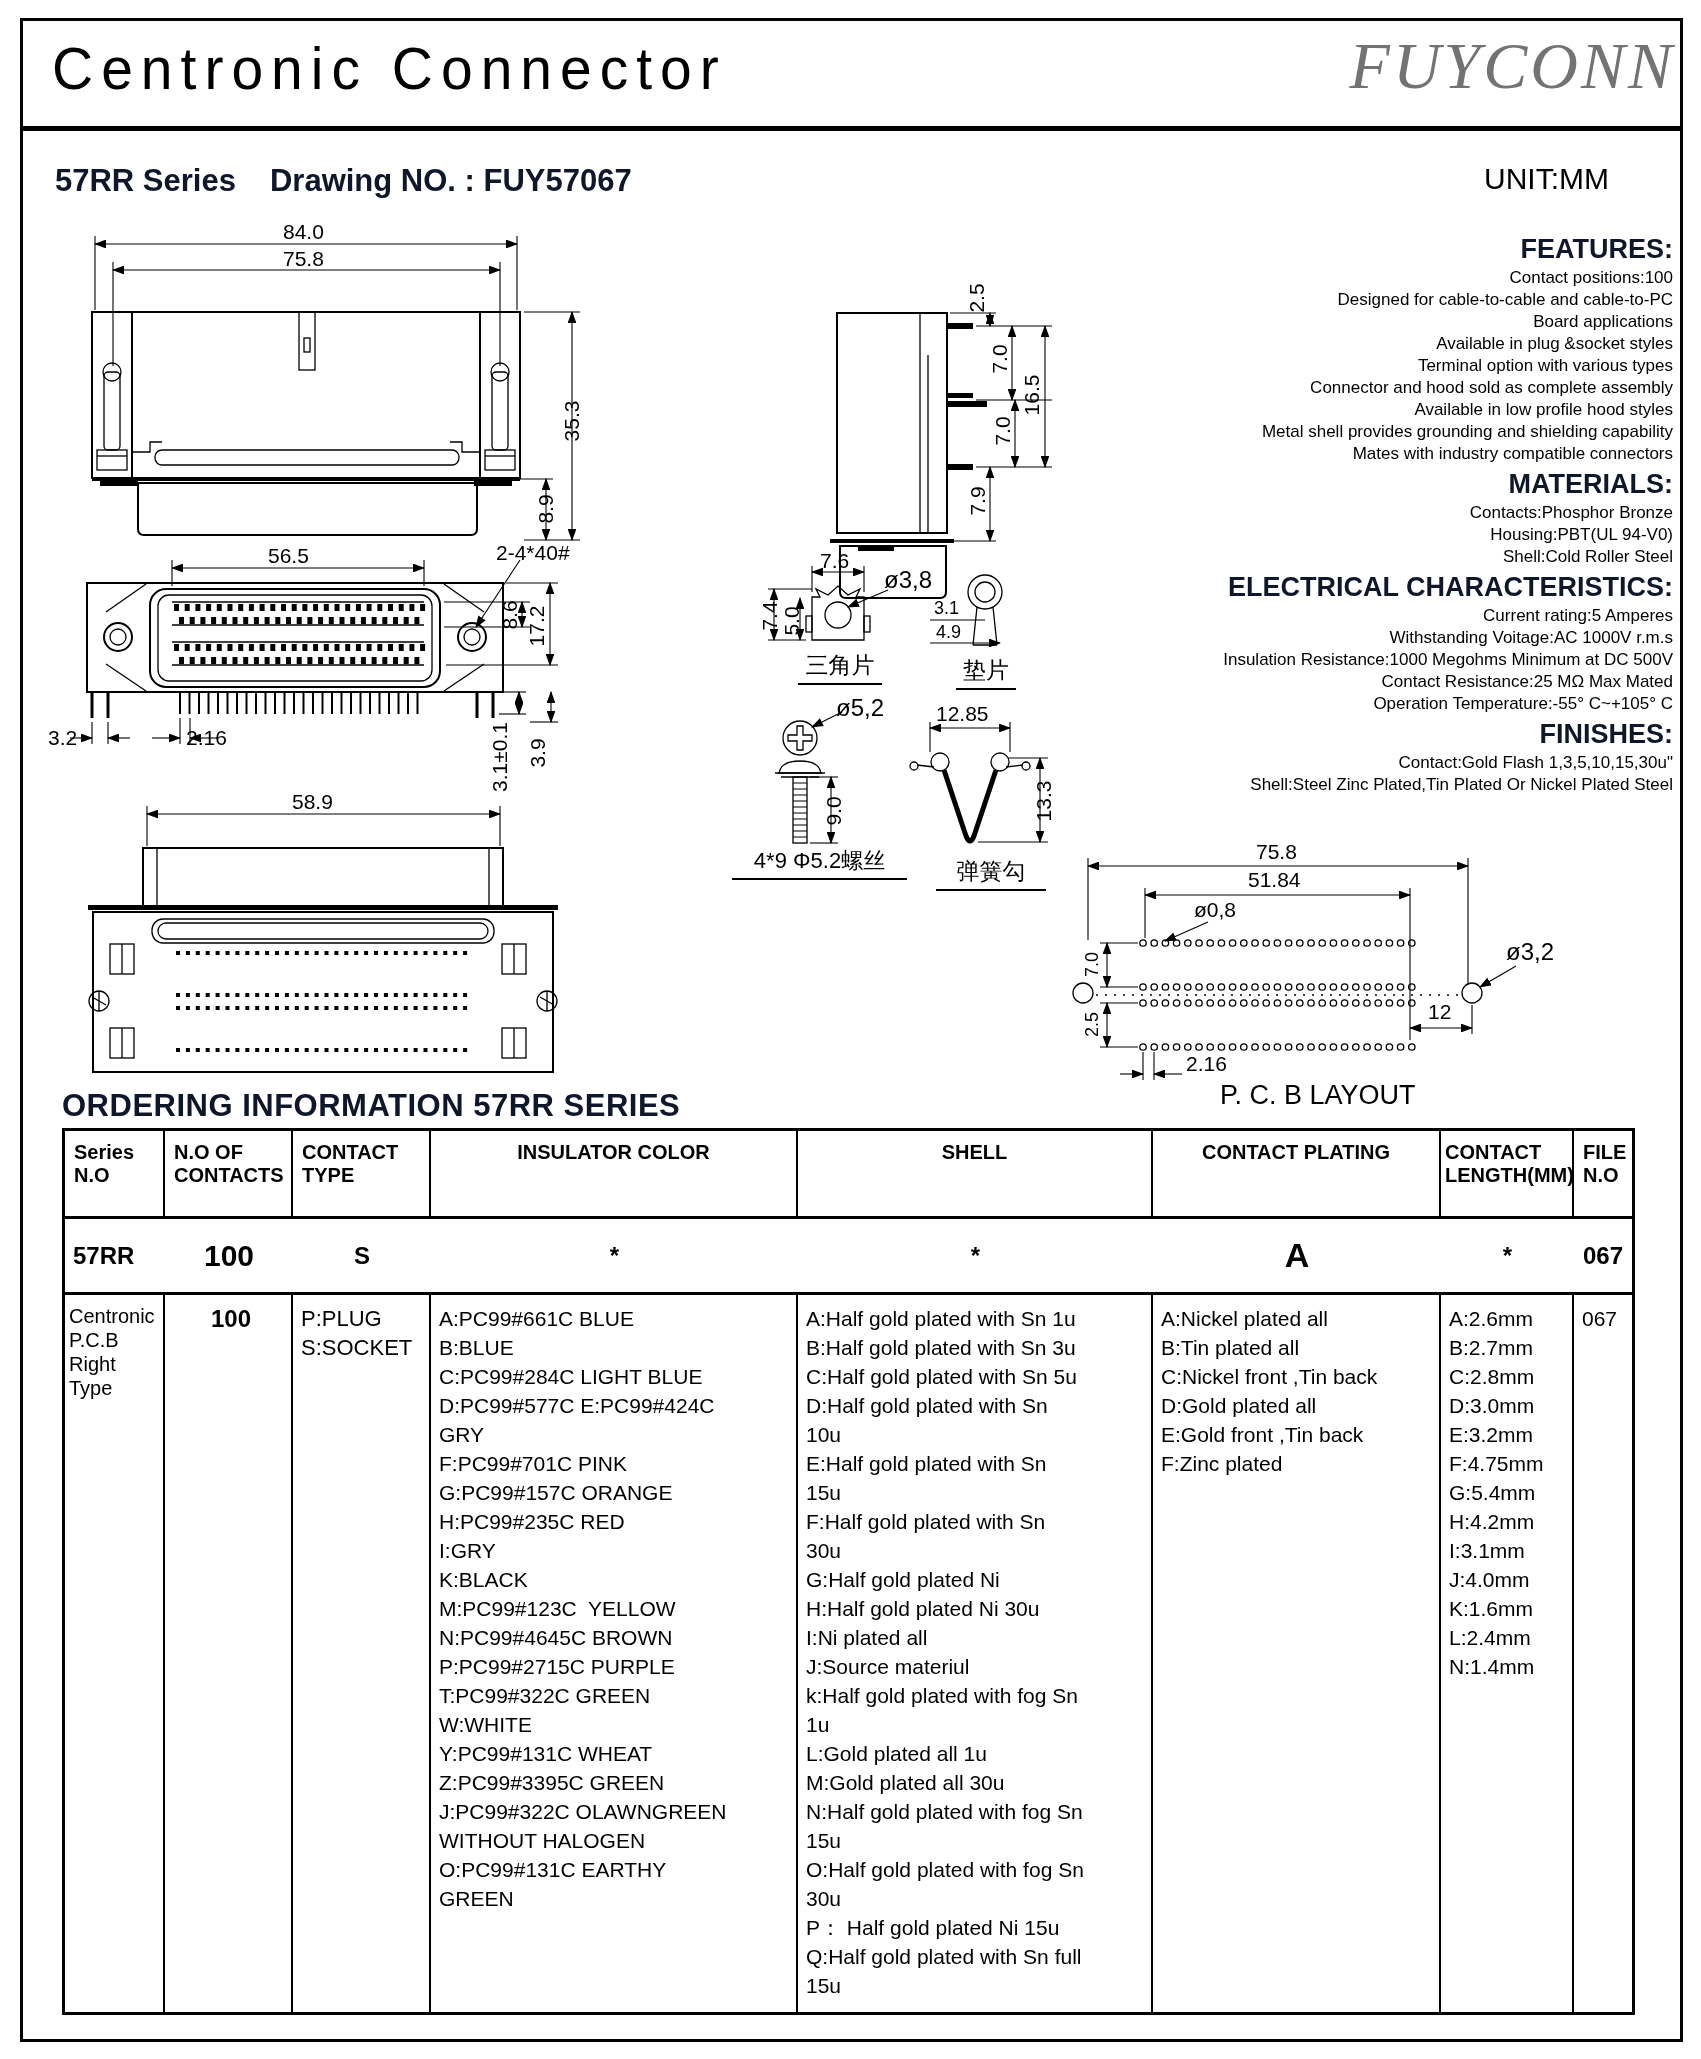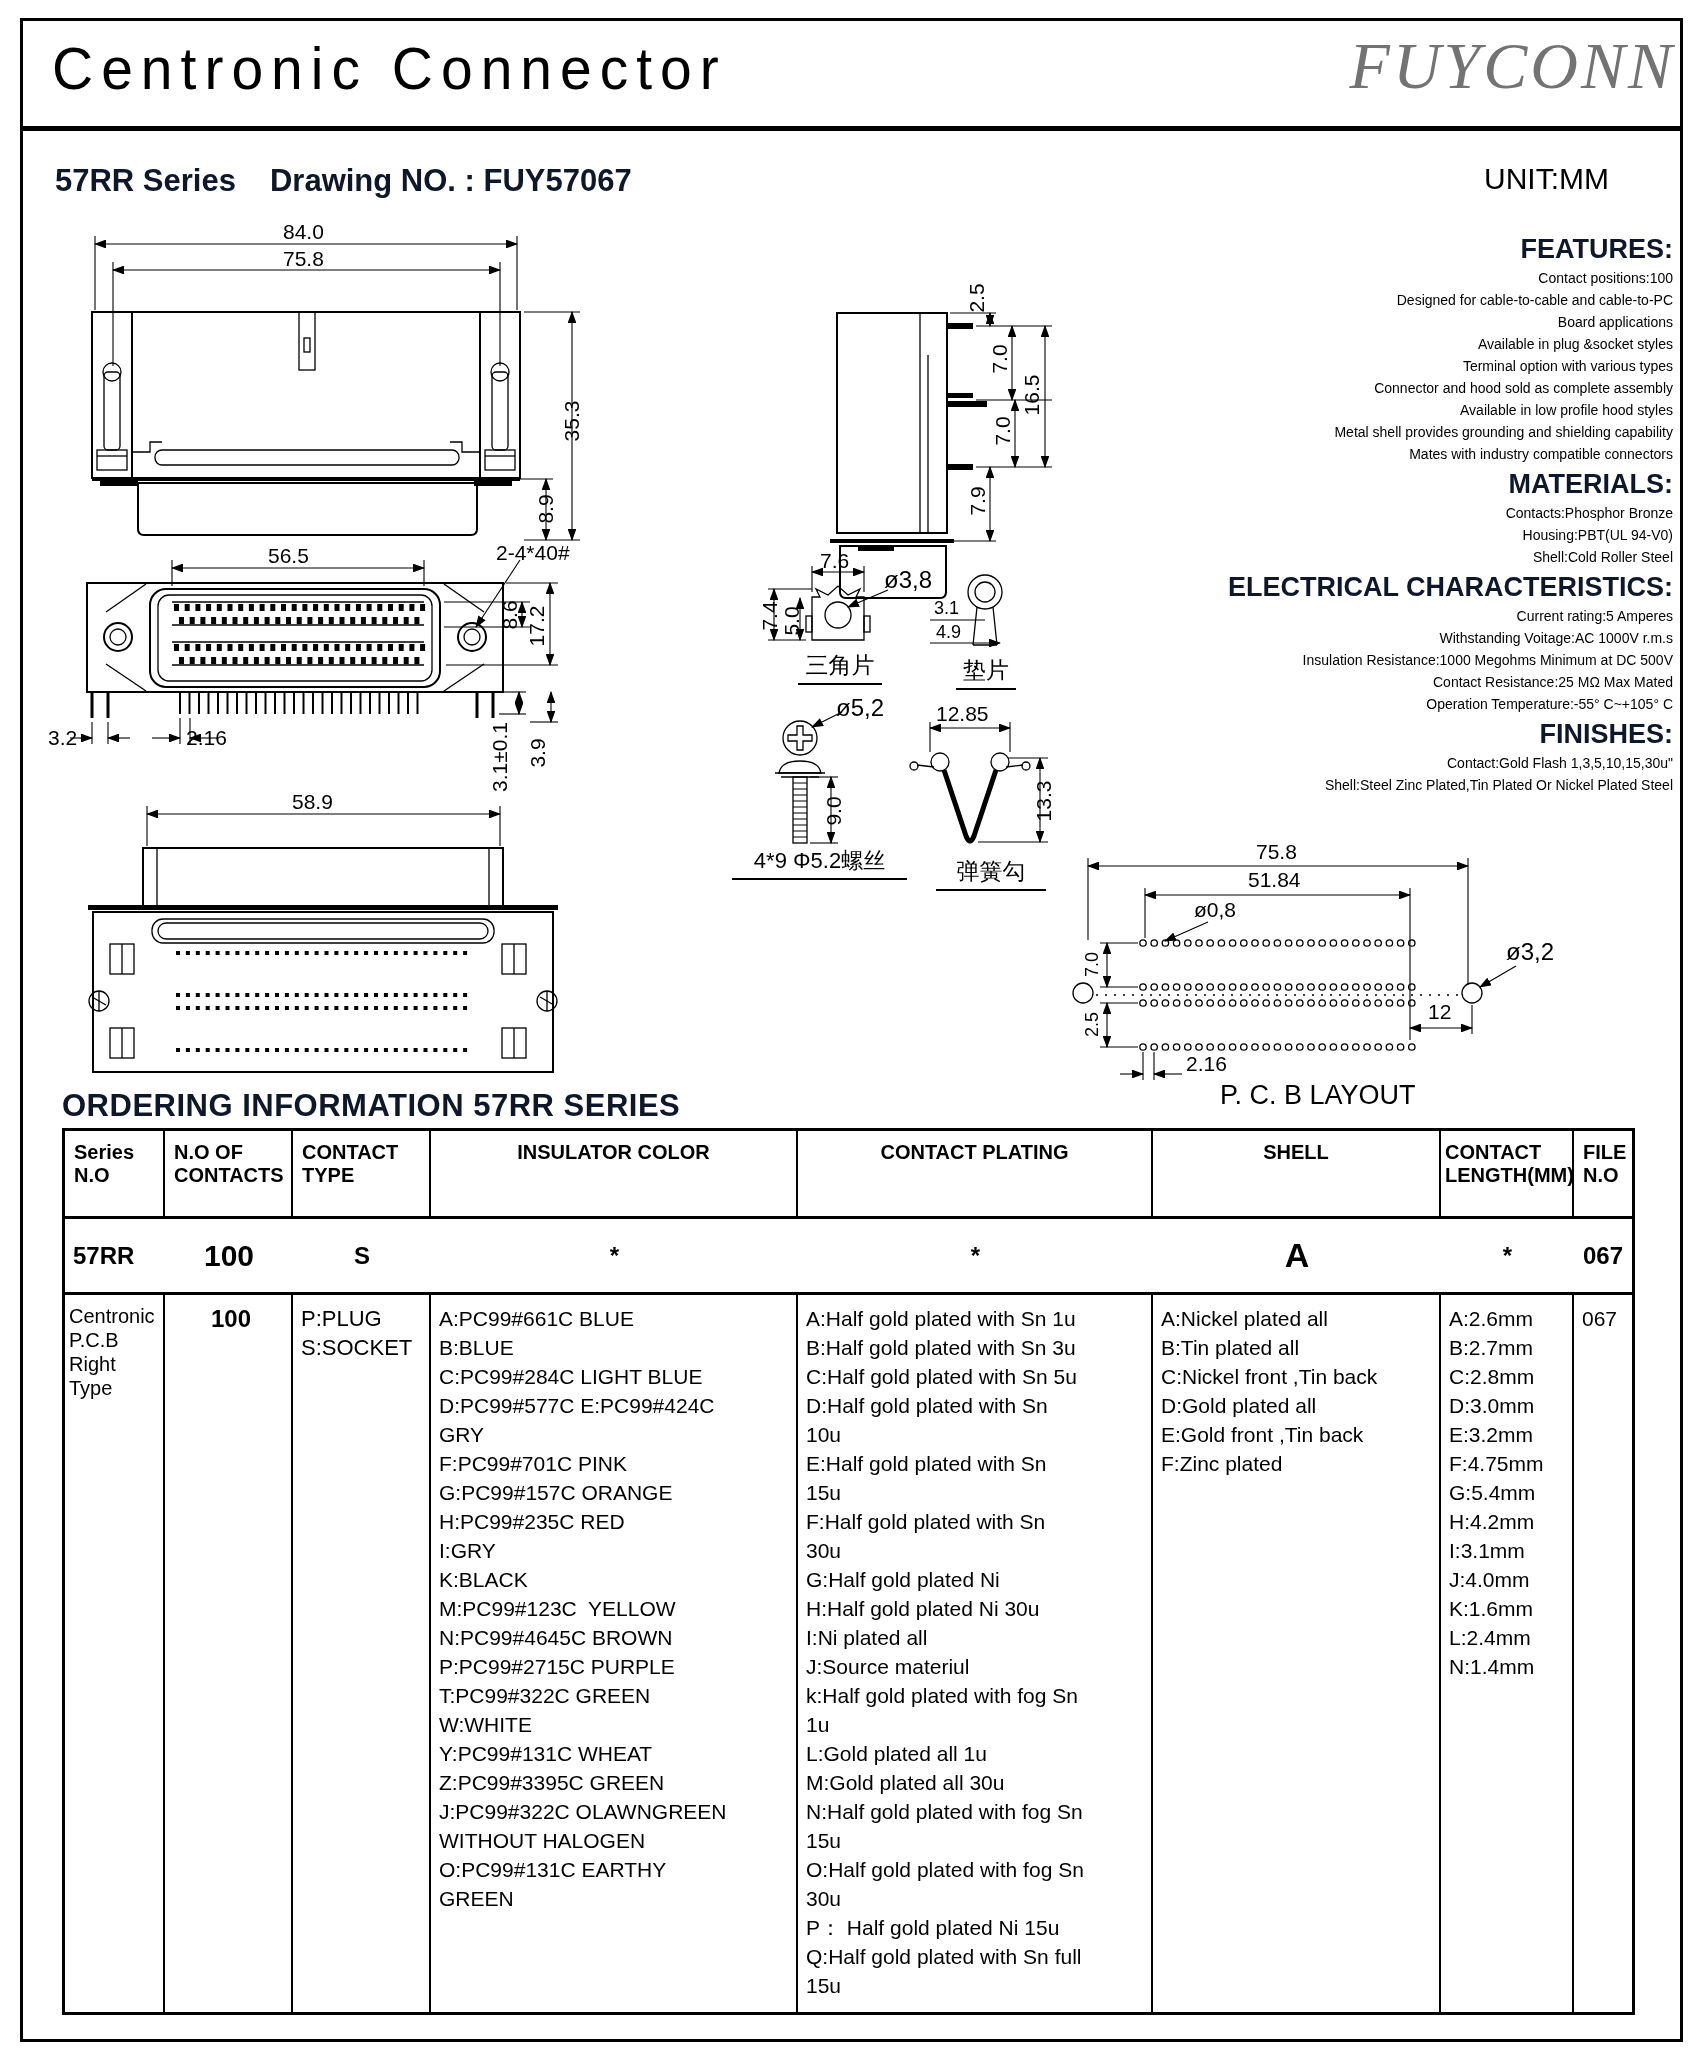--- a/index.html
+++ b/index.html
@@ -8,21 +8,21 @@
   #page-border{left:20px;top:18px;width:1663px;height:2024px;border:3px solid #000;box-sizing:border-box;}
   #header-rule{left:20px;top:126px;width:1663px;height:5px;background:#000;}
   #doc-title{left:52px;top:34px;font-size:57px;letter-spacing:8px;font-weight:400;transform:scaleY(1.04);transform-origin:left top;}
   #brand{left:1230px;top:28px;width:445px;text-align:right;font-family:"Liberation Serif","DejaVu Serif",serif;font-style:italic;font-size:66px;letter-spacing:3px;color:#737373;}
   .cyan{color:#0f172a;}
   #subheader{left:55px;top:163px;font-size:31px;font-weight:bold;}
   #subheader .gap{display:inline-block;width:34px;}
   #unit{left:1484px;top:162px;font-size:30px;}
   #specs{left:1085px;top:230px;width:588px;text-align:right;}
   .sec-h{font-size:27px;font-weight:bold;margin:4px 0 2px 0;}
-  .sec-item{font-size:14px;line-height:22px;margin-left:13px;}
+  .sec-item{font-size:17px;line-height:22px;margin-left:13px;}
   svg{position:absolute;left:0;top:0;pointer-events:none;}
   .o{fill:none;stroke:#000;stroke-width:2;}
   .lt{fill:none;stroke:#000;stroke-width:1.3;}
   .d{fill:none;stroke:#000;stroke-width:1.1;}
   .f{fill:#000;stroke:none;}
   .dim{position:absolute;font-size:21px;white-space:nowrap;}
   .vd{position:absolute;width:60px;text-align:center;font-size:21px;white-space:nowrap;transform:rotate(-90deg);}
   .cjk{position:absolute;font-size:23px;text-align:center;border-bottom:2px solid #000;padding-bottom:2px;}
   #ordering-heading{left:62px;top:1088px;font-size:31px;font-weight:bold;letter-spacing:.5px;}
   #otable{left:62px;top:1128px;width:1573px;height:887px;border:3px solid #000;box-sizing:border-box;display:grid;grid-template-columns:100px 128px 138px 367px 355px 288px 133px 1fr;grid-template-rows:88px 76px 1fr;}
@@ -731,22 +731,22 @@
   <div class="abs cyan" id="ordering-heading">ORDERING INFORMATION 57RR SERIES</div>
 
   <div class="abs" id="otable">
     <div class="hc">Series
 N.O</div>
     <div class="hc">N.O OF
 CONTACTS</div>
     <div class="hc">CONTACT
 TYPE</div>
     <div class="hc center">INSULATOR COLOR</div>
+    <div class="hc center">SHELL</div>
     <div class="hc center">CONTACT PLATING</div>
-    <div class="hc center">SHELL</div>
     <div class="hc" style="padding-left:4px">CONTACT
 LENGTH(MM)</div>
     <div class="hc last">FILE
 N.O</div>
 
     <div id="coderow">
       <div class="cw1">57RR</div>
       <div class="cw2 big30">100</div>
       <div class="cw3">S</div>
       <div class="cw4">*</div>

